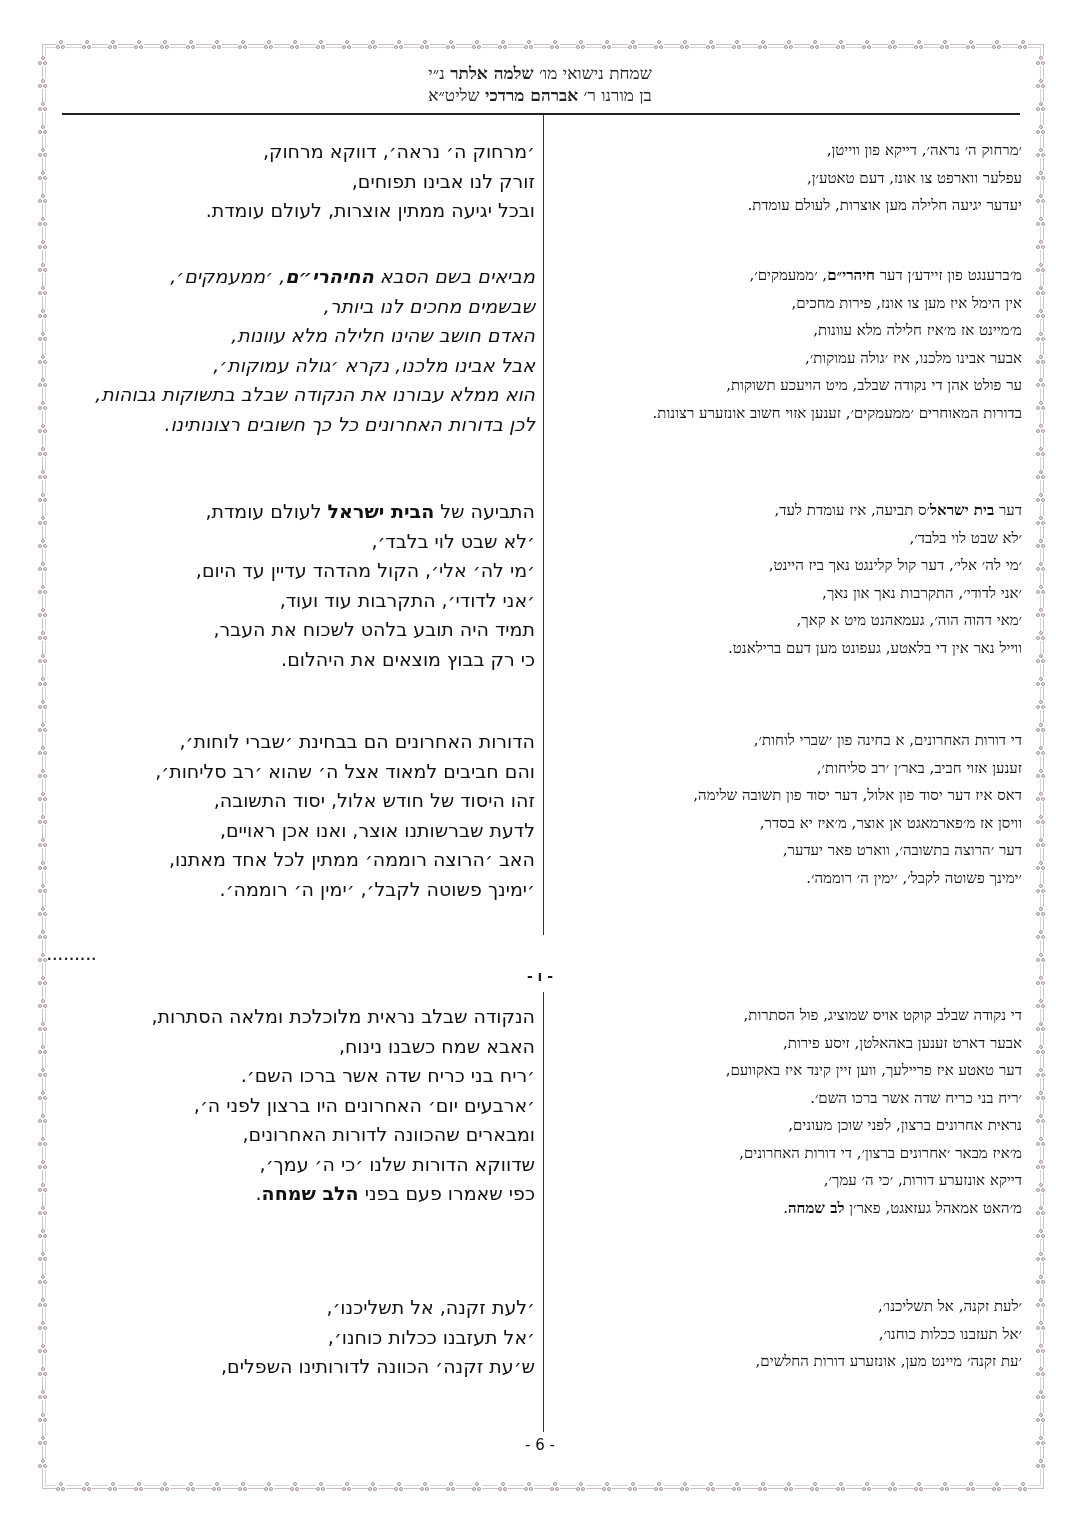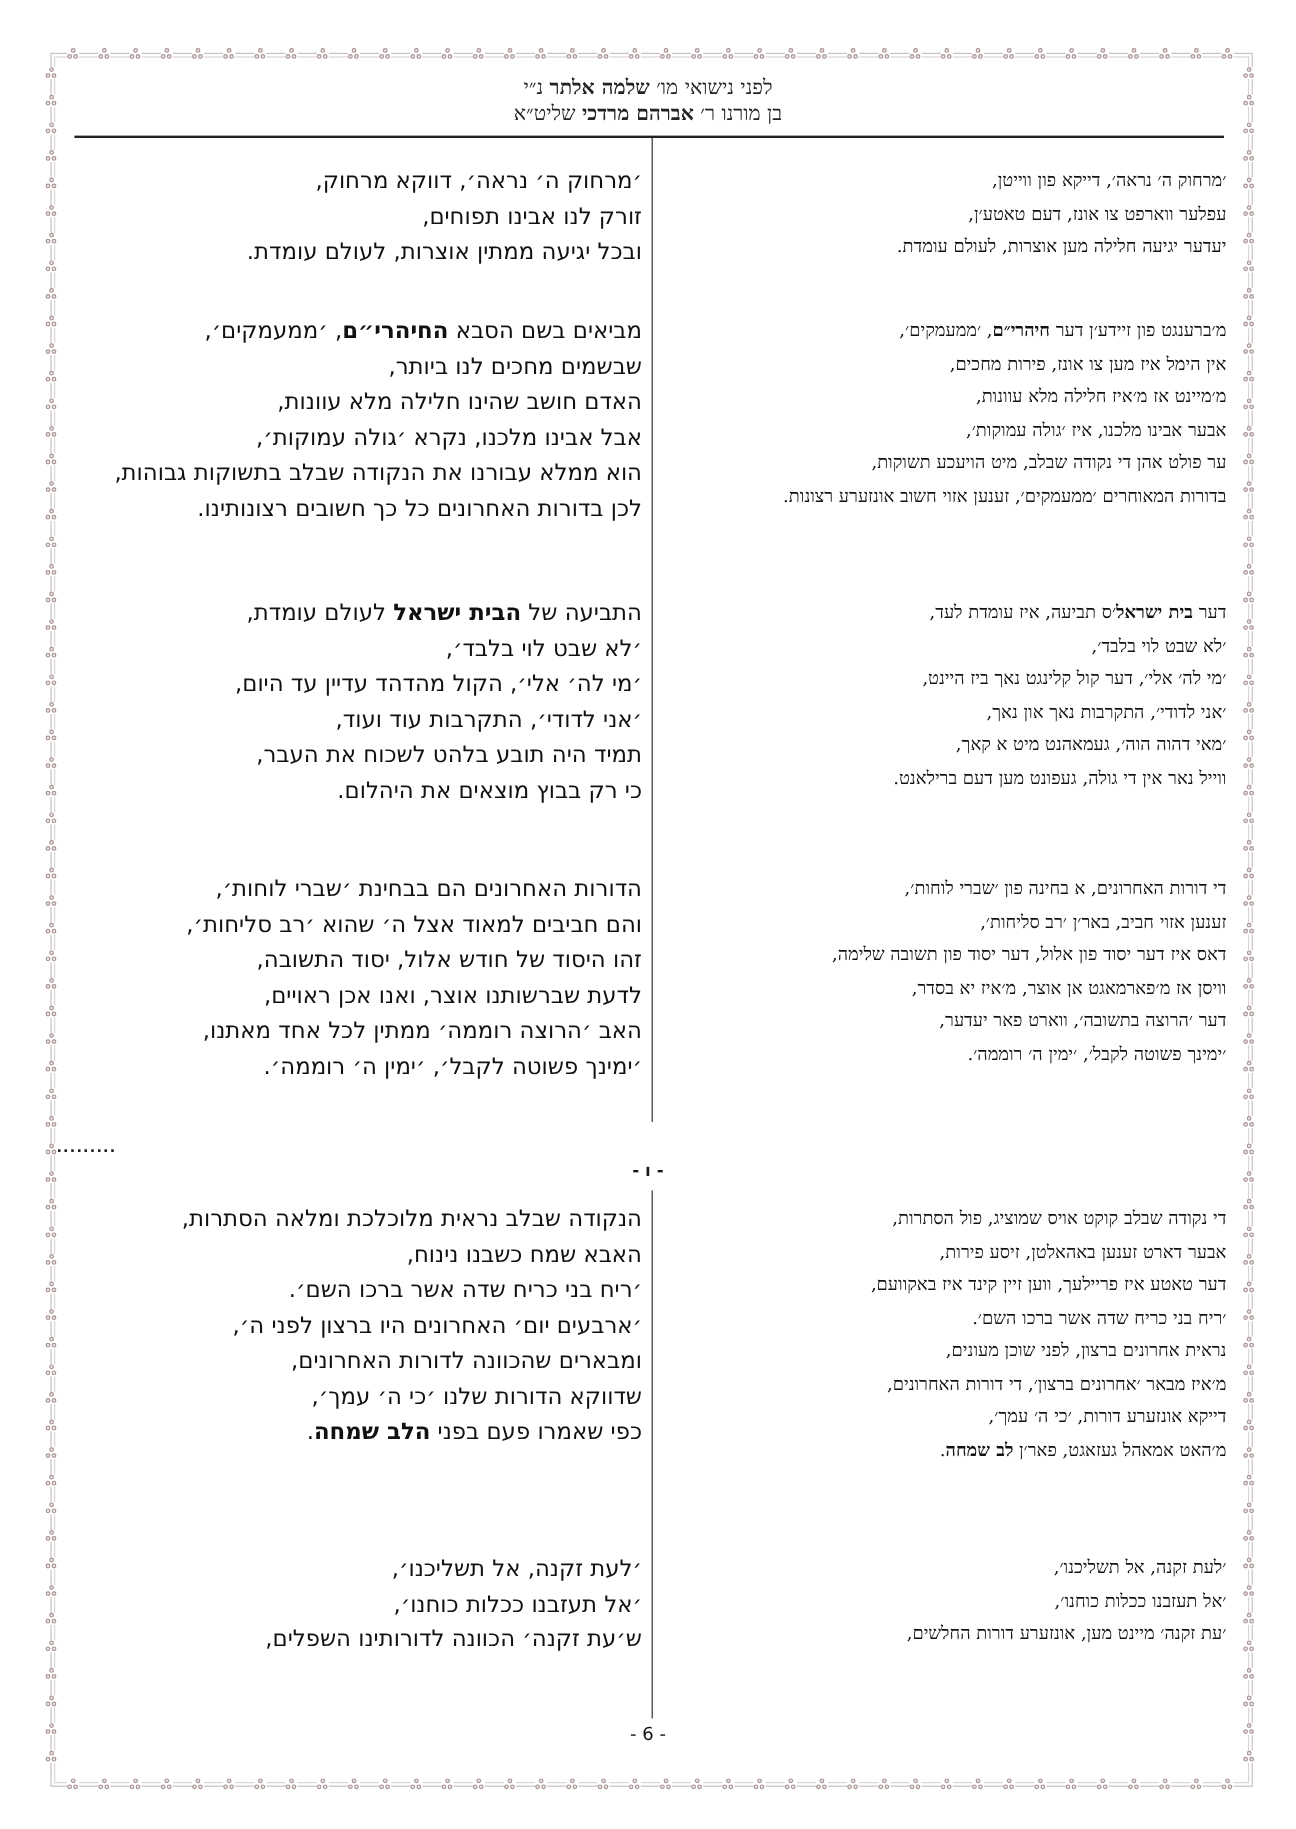--- a/index.html
+++ b/index.html
@@ -1066,38 +1066,38 @@
     </div>
     <div class="orn" style="left: 1036px; top: 1459px;">
       <i></i>
       <i></i>
       <i></i>
     </div>
   </div>
 
 <div class="header">
   <div>
-    <span>לפני נישואי מו׳ </span><b>שלמה אלתר</b><span> נ״י</span>
+    <span>שמחת נישואי מו׳ </span><b>שלמה אלתר</b><span> נ״י</span>
   </div>
   <div>
     <span>בן מורנו ר׳ </span><b>אברהם מרדכי</b><span> שליט״א</span>
   </div>
 </div>
 <div class="header-rule"></div>
 
 <div class="vrule" style="top:115px;height:820px;"></div>
 <div class="vrule" style="top:992px;height:440px;"></div>
 
 <div id="upper-he">
     <div class="col col-he" style="top: 137px;">
       <span class="line">׳מרחוק ה׳ נראה׳, דווקא מרחוק,</span>
       <span class="line">זורק לנו אבינו תפוחים,</span>
       <span class="line">ובכל יגיעה ממתין אוצרות, לעולם עומדת.</span>
     </div>
-    <div class="col col-he" style="top: 262px;">
+    <div class="col col-he" style="top: 262px; font-style: italic;">
       <span class="line">מביאים בשם הסבא <b>החיהרי״ם</b>, ׳ממעמקים׳,</span>
       <span class="line">שבשמים מחכים לנו ביותר,</span>
       <span class="line">האדם חושב שהינו חלילה מלא עוונות,</span>
       <span class="line">אבל אבינו מלכנו, נקרא ׳גולה עמוקות׳,</span>
       <span class="line">הוא ממלא עבורנו את הנקודה שבלב בתשוקות גבוהות,</span>
       <span class="line">לכן בדורות האחרונים כל כך חשובים רצונותינו.</span>
     </div>
     <div class="col col-he" style="top: 497px;">
       <span class="line">התביעה של <b>הבית ישראל</b> לעולם עומדת,</span>
       <span class="line">׳לא שבט לוי בלבד׳,</span>
@@ -1128,21 +1128,21 @@
       <span class="line">אבער אבינו מלכנו, איז ׳גולה עמוקות׳,</span>
       <span class="line">ער פולט אהן די נקודה שבלב, מיט הויעכע תשוקות,</span>
       <span class="line">בדורות המאוחרים ׳ממעמקים׳, זענען אזוי חשוב אונזערע רצונות.</span>
     </div>
     <div class="col col-yi" style="top: 497px;">
       <span class="line">דער <b>בית ישראל</b>׳ס תביעה, איז עומדת לעד,</span>
       <span class="line">׳לא שבט לוי בלבד׳,</span>
       <span class="line">׳מי לה׳ אלי׳, דער קול קלינגט נאך ביז היינט,</span>
       <span class="line">׳אני לדודי׳, התקרבות נאך און נאך,</span>
       <span class="line">׳מאי דהוה הוה׳, געמאהנט מיט א קאך,</span>
-      <span class="line">ווייל נאר אין די גולה, געפונט מען דעם ברילאנט.</span>
+      <span class="line">ווייל נאר אין די בלאטע, געפונט מען דעם ברילאנט.</span>
     </div>
     <div class="col col-yi" style="top: 727px;">
       <span class="line">די דורות האחרונים, א בחינה פון ׳שברי לוחות׳,</span>
       <span class="line">זענען אזוי חביב, באר׳ן ׳רב סליחות׳,</span>
       <span class="line">דאס איז דער יסוד פון אלול, דער יסוד פון תשובה שלימה,</span>
       <span class="line">וויסן אז מ׳פארמאגט אן אוצר, מ׳איז יא בסדר,</span>
       <span class="line">דער ׳הרוצה בתשובה׳, ווארט פאר יעדער,</span>
       <span class="line">׳ימינך פשוטה לקבל׳, ׳ימין ה׳ רוממה׳.</span>
     </div>
   </div>

